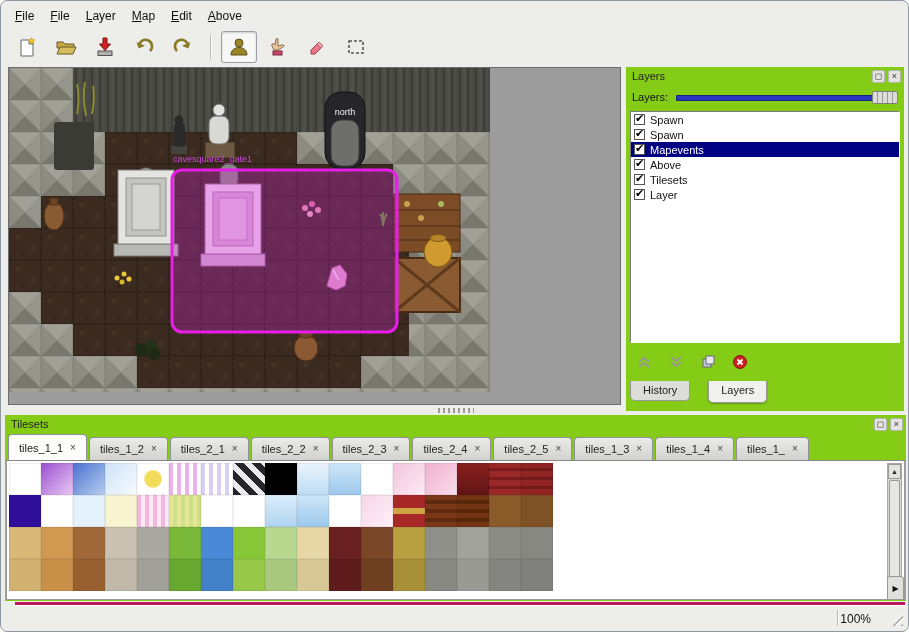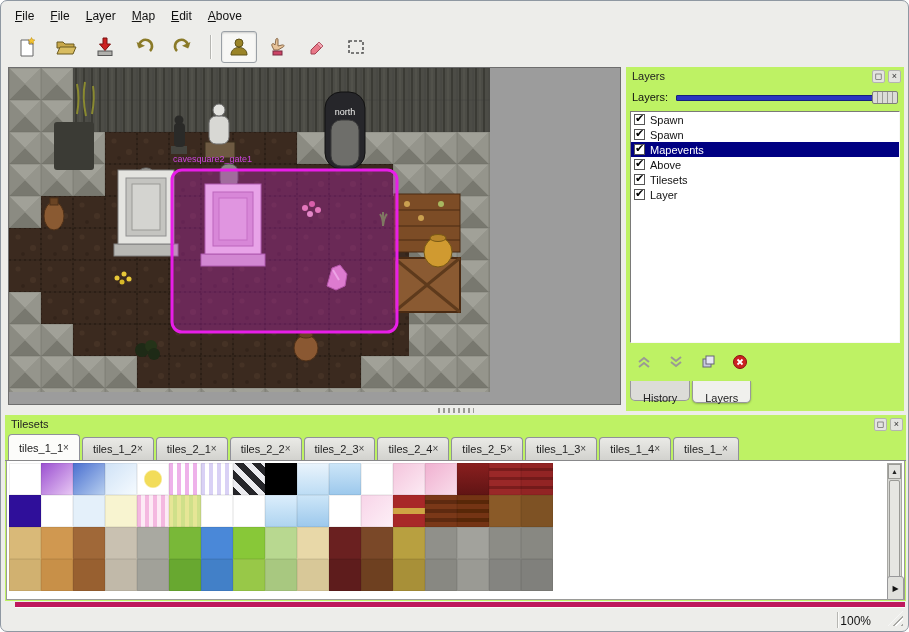--- a/index.html
+++ b/index.html
@@ -14,61 +14,61 @@
   .toolbar{position:absolute;left:8px;top:28px;height:36px;display:flex;align-items:center;gap:3px;}
   .tb-btn{width:36px;height:32px;display:flex;align-items:center;justify-content:center;border:1px solid transparent;border-radius:3px;background:transparent;}
   .tb-btn.active{background:#f7f7f5;border-color:#9aa0a6;box-shadow:inset 0 1px 2px rgba(0,0,0,.18);}
   .tb-sep{width:2px;height:24px;margin:0 6px;border-left:1px solid #b6b6b2;border-right:1px solid #fbfbf9;}
 
   
   .map-view{position:absolute;left:7px;top:66px;width:613px;height:338px;border:1px solid #6e6e6e;background:#9c9c9c;}
   .map-view svg{display:block;}
 
   
-  .dock{position:absolute;background:#bef264;}
+  .dock{position:absolute;background:#84cc16;}
   .layers-dock{left:625px;top:66px;width:278px;height:344px;}
   .dock-title{position:absolute;top:0;left:0;right:0;height:18px;display:flex;align-items:center;justify-content:space-between;padding:0 3px 0 6px;font-size:11px;color:#222;}
   .dock-btns{display:flex;gap:3px;}
   .dock-btn{width:13px;height:13px;font-size:9px;line-height:11px;text-align:center;color:#333;border:1px solid #b4b4b0;border-radius:2px;background:#e4e4e0;}
   .opacity-row{position:absolute;top:22px;left:6px;right:6px;height:16px;display:flex;align-items:center;gap:8px;font-size:11px;color:#111;}
   .slider{position:relative;flex:1;height:15px;}
   .slider-track{position:absolute;left:0;right:0;top:5px;height:6px;background:var(--slider_track,#2a35c0);border:1px solid #16207e;border-radius:1px;}
   .slider-handle{position:absolute;right:0;top:1px;width:26px;height:13px;background:repeating-linear-gradient(90deg,transparent 0 4px,#9a9a96 4px 5px),#dcdcd8;border:1px solid #7e7e7a;border-radius:2px;}
   .layer-list{position:absolute;top:44px;left:4px;right:4px;height:232px;background:#fff;border:1px solid;border-color:#7a7a78 #f8f8f6 #f8f8f6 #7a7a78;overflow:hidden;}
   .layer-row{height:15px;display:flex;align-items:center;gap:5px;padding-left:3px;font-size:11px;color:#111;}
   .layer-row.selected{background:var(--layer_selected_bg,#000082);color:#fff;}
   .checkbox{position:relative;width:11px;height:11px;background:#fff;border:1px solid #555;flex:none;}
   .checkbox .check{position:absolute;left:0;top:-3px;font-size:11px;color:#000;display:none;}
   .checkbox.checked .check{display:block;}
   .layer-toolbar{position:absolute;top:282px;left:8px;height:26px;display:flex;align-items:center;gap:12px;}
   .lt-btn{width:20px;height:20px;display:flex;align-items:center;justify-content:center;background:transparent;border:none;}
   .dock-tabs{position:absolute;top:314px;left:4px;height:26px;display:flex;}
-  .south-tab{padding:11px 12px 4px;font-size:11px;background:#dcdcd8;border:1px solid #98989a;border-top:none;border-radius:0 0 5px 5px;margin-right:2px;color:#222;height:20px;}
+  .south-tab{padding:3px 12px 4px;font-size:11px;background:#dcdcd8;border:1px solid #98989a;border-top:none;border-radius:0 0 5px 5px;margin-right:18px;color:#222;height:20px;}
   .south-tab.active{background:#f0f0ed;height:22px;box-shadow:0 1px 2px rgba(0,0,0,.25);}
 
   
   .h-splitter{position:absolute;left:4px;top:405px;width:901px;height:8px;display:flex;align-items:center;justify-content:center;}
   .grip{width:36px;height:5px;background:repeating-linear-gradient(90deg,#9a9a96 0 2px,transparent 2px 5px);}
 
   
   .tilesets-dock{left:4px;top:414px;width:901px;height:186px;}
   .ts-tabbar{position:absolute;top:18px;left:0;right:0;height:28px;display:flex;align-items:flex-end;padding-left:3px;overflow:hidden;border-bottom:1px solid #88888a;}
-  .ts-tab{flex:none;height:23px;display:flex;align-items:center;padding:8px 10px;font-size:11px;background:linear-gradient(#eaeae6,#d2d2ce);border:1px solid #90909a;border-bottom:none;border-radius:4px 4px 0 0;margin-right:2px;color:#222;}
+  .ts-tab{flex:none;height:23px;display:flex;align-items:center;gap:7px;padding:8px 10px;font-size:11px;background:linear-gradient(#eaeae6,#d2d2ce);border:1px solid #90909a;border-bottom:none;border-radius:4px 4px 0 0;margin-right:2px;color:#222;}
   .ts-tab.active{background:#fcfcfa;height:27px;position:relative;z-index:2;margin-bottom:-1px;}
   .tab-close{font-size:10px;color:#444;line-height:1;}
   .ts-scroll-right{position:absolute;right:2px;bottom:1px;width:17px;height:24px;background:#e0e0dc;border:1px solid #98989a;border-radius:3px 3px 0 0;font-size:8px;display:flex;align-items:center;justify-content:center;color:#111;z-index:3;}
   .ts-content{position:absolute;top:46px;left:1px;right:1px;bottom:1px;background:#fff;border:1px solid #9a9a98;border-top:none;}
   .palette{position:absolute;left:2px;top:2px;display:grid;grid-template-columns:repeat(17,32px);}
   .tile{width:32px;height:32px;box-shadow:inset 0 0 0 1px rgba(0,0,0,.06);}
   .vscroll{position:absolute;top:2px;right:2px;bottom:2px;width:15px;display:flex;flex-direction:column;background:#d6d6d2;border:1px solid #a8a8a4;}
   .vs-btn{height:15px;font-size:7px;display:flex;align-items:center;justify-content:center;background:#e2e2de;border:1px solid #9a9a96;color:#222;}
   .vs-thumb{flex:1;margin:1px;background:#e6e6e2;border:1px solid #9a9a96;border-radius:2px;}
 
   
-  .statusbar{position:absolute;left:14px;right:3px;bottom:3px;height:26px;border-top:5px solid #be185d;box-shadow:inset 0 1px 0 #fbfbf9;}
+  .statusbar{position:absolute;left:14px;right:3px;bottom:3px;height:26px;border-top:3px solid #be185d;box-shadow:inset 0 1px 0 #fbfbf9;}
   .status-sep{position:absolute;right:66px;top:5px;width:2px;height:16px;border-left:1px solid #b6b6b2;border-right:1px solid #fbfbf9;}
   .status-zoom{position:absolute;right:34px;top:7px;font-size:12px;color:#111;}
   .resize-grip{position:absolute;right:2px;bottom:2px;width:15px;height:15px;background:repeating-linear-gradient(135deg,transparent 0 3px,#a8a8a4 3px 4.5px,#ffffff 4.5px 5.5px);clip-path:polygon(100% 0,100% 100%,0 100%);}
 </style>
 </head>
 <body>
 
 <div class="window">
 
   <div class="menubar">

